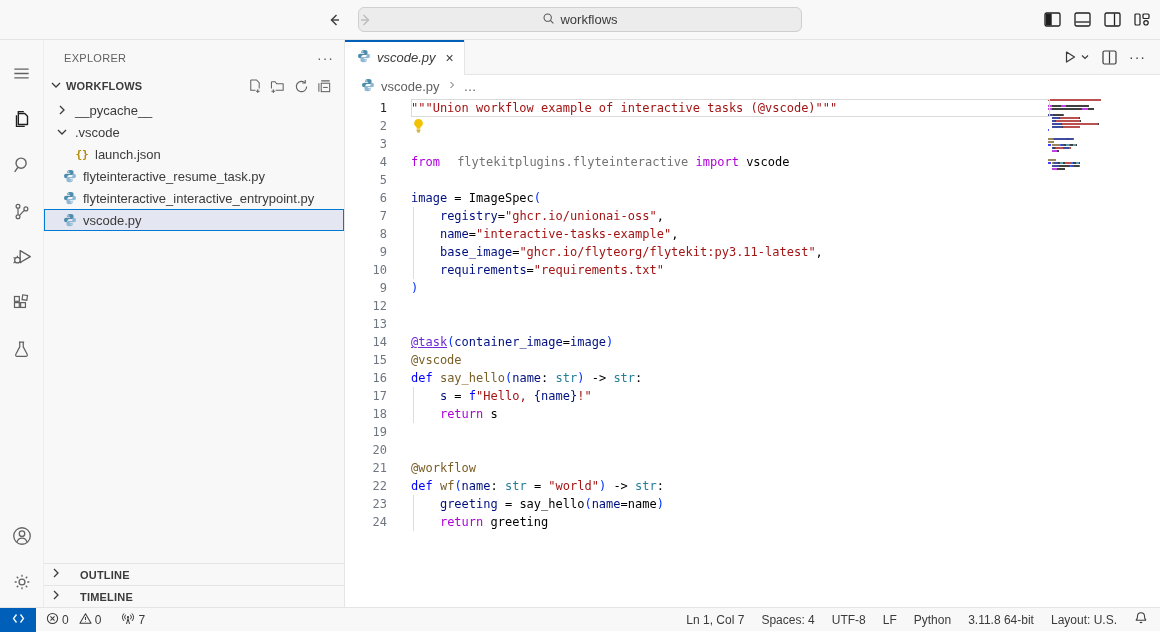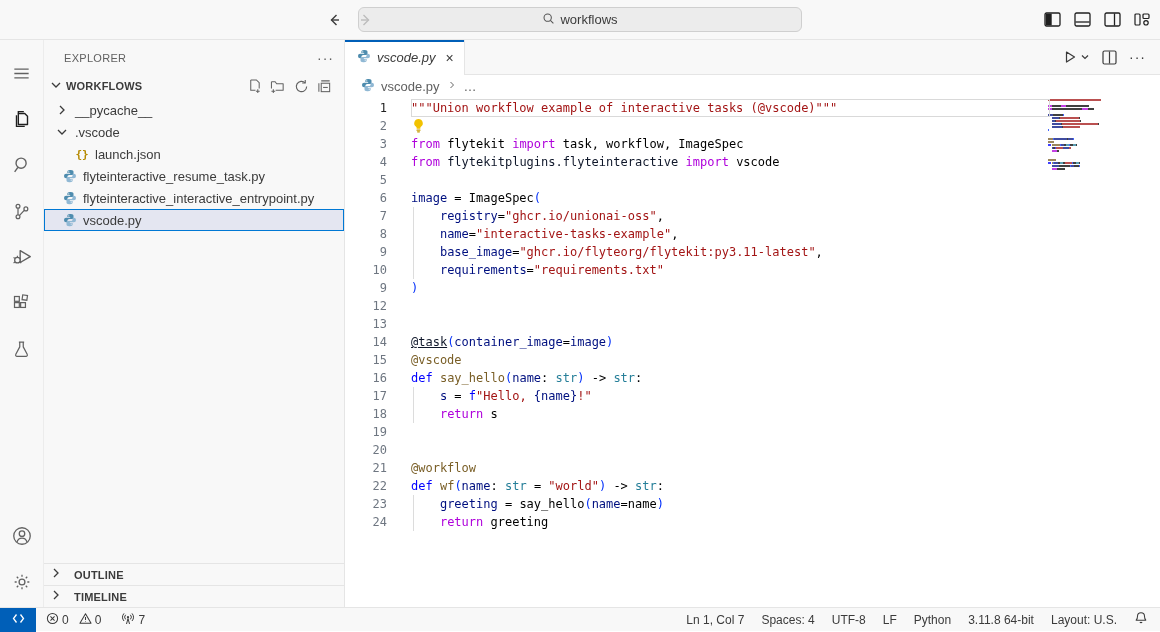--- a/index.html
+++ b/index.html
@@ -38,21 +38,21 @@
   .tree { margin-top:2px; }
   .tree-row { height:22px; display:flex; align-items:center; color:#3b3b3b; }
   .tree-row.pad-folder { padding-left:10px; }
   .tree-row.pad-file   { padding-left:18px; }
   .tree-row.pad-child  { padding-left:30px; }
   .tree-row .t-icon { width:16px; height:16px; display:flex; align-items:center; justify-content:center; margin-right:5px; flex-shrink:0; }
   .tree-row.selected { background:#e4e6f1; outline:1px solid #0078d4; outline-offset:-1px; }
   .json-glyph { font-weight:bold; font-size:11px; color:#b58900; font-family:"DejaVu Sans Mono",monospace; }
   .sb-bottom { margin-top:auto; }
   .panel-header { height:22px; border-top:1px solid #e5e5e5; display:flex; align-items:center; padding-left:4px; }
-  .panel-header .section-label { margin-left:10px; }
+  .panel-header .section-label { margin-left:16px; }
 
   
   .editor-area { flex:1; display:flex; flex-direction:column; background:#fff; min-width:0; }
   .tabbar { height:35px; display:flex; background:#f8f8f8; }
   .tab { position:relative; background:#fff; display:flex; align-items:center; gap:6px; padding:0 10px 0 12px;
     border-right:1px solid #e5e5e5; font-size:13px; color:#3b3b3b; }
   .tab::before { content:""; position:absolute; top:0; left:0; right:0; height:2px; background:#005fb8; }
   .tab-label { font-style:italic; }
   .tab-close { color:#3b3b3b; font-size:14px; margin-left:4px; }
   .tabstrip-rest { flex:1; border-bottom:1px solid #e5e5e5; display:flex; align-items:center; justify-content:flex-end; gap:12px; padding-right:14px; color:#3b3b3b; }
@@ -390,32 +390,32 @@
           <div class="mm-row"><i style="width: 3.6px; background: transparent;"></i><i style="width: 5.4px; background: rgb(175, 0, 219);"></i><i style="width: 8.1px; background: rgb(0, 0, 0);"></i></div>
         </div>
     <div class="line"><span class="ln active">1</span><span class="lt"><span style="color: rgb(163, 21, 21);">"""Union workflow example of interactive tasks (@vscode)"""</span></span></div>
         <div class="current-line-box" style="top: 2px;"></div>
         <div class="line"><span class="ln">2</span><span class="lt"></span></div>
         <div class="lightbulb" style="top: 21px;"><svg width="13" height="16" viewBox="0 0 14 17">
             <path d="M7 1a4.6 4.6 0 0 0-2.6 8.4c.4.3.6.6.6 1v1h4v-1c0-.4.2-.7.6-1A4.6 4.6 0 0 0 7 1z" fill="#f2c200"></path>
             <rect x="4.8" y="12.2" width="4.4" height="1.4" rx=".6" fill="#c79a00"></rect>
             <rect x="5.4" y="14.2" width="3.2" height="1.2" rx=".6" fill="#c79a00"></rect>
           </svg></div>
-        <div class="line"><span class="ln">3</span><span class="lt"><span style="color: rgb(175, 0, 219);">from</span><span style="color: rgb(0, 0, 0);"> flytekit </span><span style="color: rgb(175, 0, 219);">import</span><span style="color: rgb(0, 0, 0);"> task, workflow, ImageSpec</span></span></div>
-        <div class="line"><span class="ln">4</span><span class="lt"><span style="color: rgb(175, 0, 219);">from</span><span style="color: #0f172a;"> flytekitplugins.flyteinteractive </span><span style="color: rgb(175, 0, 219);">import</span><span style="color: rgb(0, 0, 0);"> vscode</span></span></div>
+        <div class="line"><span class="ln">3</span></div>
+        <div class="line"><span class="ln">4</span><span class="lt"><span style="color: rgb(175, 0, 219);">from</span><span style="color: #737373; padding-left: 10px;"> flytekitplugins.flyteinteractive </span><span style="color: rgb(175, 0, 219);">import</span><span style="color: rgb(0, 0, 0);"> vscode</span></span></div>
         <div class="line"><span class="ln">5</span><span class="lt"></span></div>
         <div class="line"><span class="ln">6</span><span class="lt"><span style="color: rgb(0, 16, 128);">image</span><span style="color: rgb(0, 0, 0);"> = ImageSpec</span><span style="color: rgb(4, 49, 250);">(</span></span></div>
         <div class="line guide"><span class="ln">7</span><span class="lt"><span style="color: rgb(0, 0, 0);">    </span><span style="color: rgb(0, 16, 128);">registry</span><span style="color: rgb(0, 0, 0);">=</span><span style="color: rgb(163, 21, 21);">"ghcr.io/unionai-oss"</span><span style="color: rgb(0, 0, 0);">,</span></span></div>
         <div class="line guide"><span class="ln">8</span><span class="lt"><span style="color: rgb(0, 0, 0);">    </span><span style="color: rgb(0, 16, 128);">name</span><span style="color: rgb(0, 0, 0);">=</span><span style="color: rgb(163, 21, 21);">"interactive-tasks-example"</span><span style="color: rgb(0, 0, 0);">,</span></span></div>
         <div class="line guide"><span class="ln">9</span><span class="lt"><span style="color: rgb(0, 0, 0);">    </span><span style="color: rgb(0, 16, 128);">base_image</span><span style="color: rgb(0, 0, 0);">=</span><span style="color: rgb(163, 21, 21);">"ghcr.io/flyteorg/flytekit:py3.11-latest"</span><span style="color: rgb(0, 0, 0);">,</span></span></div>
         <div class="line guide"><span class="ln">10</span><span class="lt"><span style="color: rgb(0, 0, 0);">    </span><span style="color: rgb(0, 16, 128);">requirements</span><span style="color: rgb(0, 0, 0);">=</span><span style="color: rgb(163, 21, 21);">"requirements.txt"</span></span></div>
         <div class="line"><span class="ln">9</span><span class="lt"><span style="color: rgb(4, 49, 250);">)</span></span></div>
         <div class="line"><span class="ln">12</span><span class="lt"></span></div>
         <div class="line"><span class="ln">13</span><span class="lt"></span></div>
-        <div class="line"><span class="ln">14</span><span class="lt"><span style="color: #0f172a; text-decoration: underline;">@task</span><span style="color: rgb(4, 49, 250);">(</span><span style="color: rgb(0, 16, 128);">container_image</span><span style="color: rgb(0, 0, 0);">=</span><span style="color: rgb(0, 16, 128);">image</span><span style="color: rgb(4, 49, 250);">)</span></span></div>
+        <div class="line"><span class="ln">14</span><span class="lt"><span style="color: #6d28d9; text-decoration: underline;">@task</span><span style="color: rgb(4, 49, 250);">(</span><span style="color: rgb(0, 16, 128);">container_image</span><span style="color: rgb(0, 0, 0);">=</span><span style="color: rgb(0, 16, 128);">image</span><span style="color: rgb(4, 49, 250);">)</span></span></div>
         <div class="line"><span class="ln">15</span><span class="lt"><span style="color: rgb(121, 94, 38);">@vscode</span></span></div>
         <div class="line"><span class="ln">16</span><span class="lt"><span style="color: rgb(0, 0, 255);">def</span><span style="color: rgb(0, 0, 0);"> </span><span style="color: rgb(121, 94, 38);">say_hello</span><span style="color: rgb(4, 49, 250);">(</span><span style="color: rgb(0, 16, 128);">name</span><span style="color: rgb(0, 0, 0);">: </span><span style="color: rgb(38, 127, 153);">str</span><span style="color: rgb(4, 49, 250);">)</span><span style="color: rgb(0, 0, 0);"> -&gt; </span><span style="color: rgb(38, 127, 153);">str</span><span style="color: rgb(0, 0, 0);">:</span></span></div>
         <div class="line guide"><span class="ln">17</span><span class="lt"><span style="color: rgb(0, 0, 0);">    </span><span style="color: rgb(0, 16, 128);">s</span><span style="color: rgb(0, 0, 0);"> = </span><span style="color: rgb(0, 0, 255);">f</span><span style="color: rgb(163, 21, 21);">"Hello, </span><span style="color: rgb(0, 16, 128);">{name}</span><span style="color: rgb(163, 21, 21);">!"</span></span></div>
         <div class="line guide"><span class="ln">18</span><span class="lt"><span style="color: rgb(0, 0, 0);">    </span><span style="color: rgb(175, 0, 219);">return</span><span style="color: rgb(0, 0, 0);"> s</span></span></div>
         <div class="line"><span class="ln">19</span><span class="lt"></span></div>
         <div class="line"><span class="ln">20</span><span class="lt"></span></div>
         <div class="line"><span class="ln">21</span><span class="lt"><span style="color: rgb(121, 94, 38);">@workflow</span></span></div>
         <div class="line"><span class="ln">22</span><span class="lt"><span style="color: rgb(0, 0, 255);">def</span><span style="color: rgb(0, 0, 0);"> </span><span style="color: rgb(121, 94, 38);">wf</span><span style="color: rgb(4, 49, 250);">(</span><span style="color: rgb(0, 16, 128);">name</span><span style="color: rgb(0, 0, 0);">: </span><span style="color: rgb(38, 127, 153);">str</span><span style="color: rgb(0, 0, 0);"> = </span><span style="color: rgb(163, 21, 21);">"world"</span><span style="color: rgb(4, 49, 250);">)</span><span style="color: rgb(0, 0, 0);"> -&gt; </span><span style="color: rgb(38, 127, 153);">str</span><span style="color: rgb(0, 0, 0);">:</span></span></div>
         <div class="line guide"><span class="ln">23</span><span class="lt"><span style="color: rgb(0, 0, 0);">    </span><span style="color: rgb(0, 16, 128);">greeting</span><span style="color: rgb(0, 0, 0);"> = say_hello</span><span style="color: rgb(4, 49, 250);">(</span><span style="color: rgb(0, 16, 128);">name</span><span style="color: rgb(0, 0, 0);">=name</span><span style="color: rgb(4, 49, 250);">)</span></span></div>
         <div class="line guide"><span class="ln">24</span><span class="lt"><span style="color: rgb(0, 0, 0);">    </span><span style="color: rgb(175, 0, 219);">return</span><span style="color: rgb(0, 0, 0);"> greeting</span></span></div>

